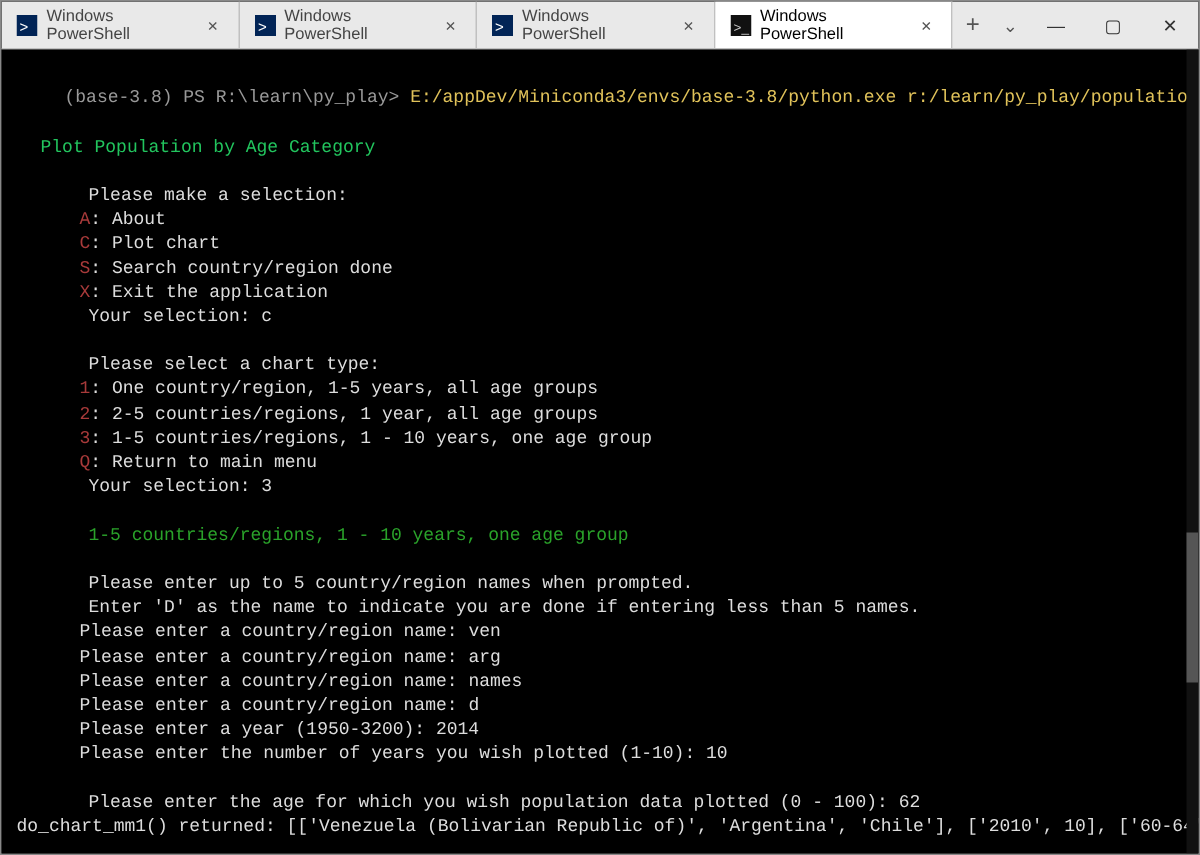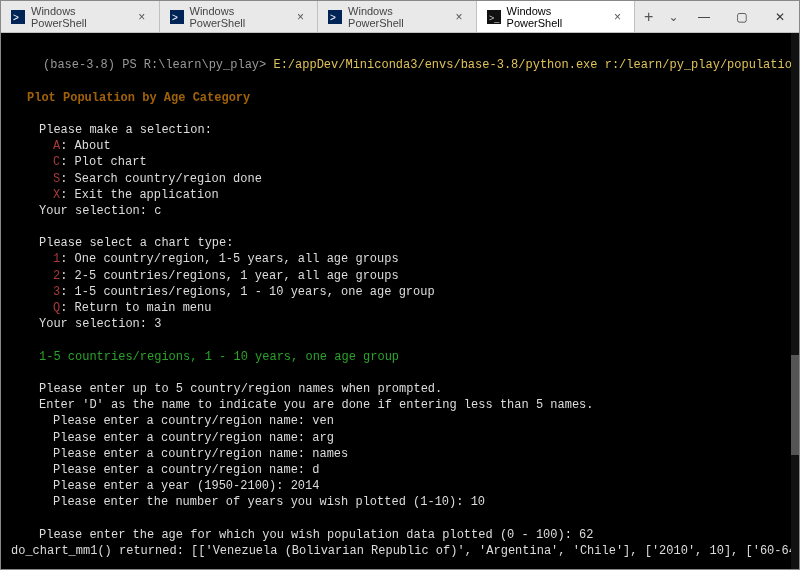--- a/index.html
+++ b/index.html
@@ -78,25 +78,25 @@
     width: 8px;
     background: #111;
   }
   .scrollthumb {
     position:absolute; right:0; width:8px;
     top: 60%; height: 100px;
     background: #555;
   }
   .prompt { color: #999; margin-left: 32px; }
   .cmd   { color: #e0c25a; }
-  .title { color: #a16207; font-weight: bold; padding-left: 16px; }
+  .title { color: #22c55e; font-weight: normal; padding-left: 16px; }
   .key   { color: #a83a3a; }
   .hl    { color: #2aa32a; }
   .ind0  { margin-left: 0; }
-  .ind1  { margin-left: 28px; }
+  .ind1  { margin-left: 48px; }
   .ind2  { margin-left: 42px; }
 </style>
 </head>
 <body>
 
 <div class="titlebar">
   <div class="tabs">
     <div class="tab">
       <span class="tab-icon">
           <svg width="14" height="14">
@@ -167,21 +167,21 @@
 <span class="ind1"><span>Your selection: </span><span>3</span></span>
 
 <span class="ind1 hl">1-5 countries/regions, 1 - 10 years, one age group</span>
 
 <span class="ind1">Please enter up to 5 country/region names when prompted.</span>
 <span class="ind1">Enter 'D' as the name to indicate you are done if entering less than 5 names.</span>
 <span class="ind2"><span>Please enter a country/region name: </span><span>ven</span></span>
 <span class="ind2"><span>Please enter a country/region name: </span><span>arg</span></span>
 <span class="ind2"><span>Please enter a country/region name: </span><span>names</span></span>
 <span class="ind2"><span>Please enter a country/region name: </span><span>d</span></span>
-<span class="ind2"><span>Please enter a year (1950-2100): </span><span>2014</span></span>
+<span class="ind2"><span>Please enter a year (1950-3200): </span><span>2014</span></span>
 <span class="ind2"><span>Please enter the number of years you wish plotted (1-10): </span><span>10</span></span>
 
 <span class="ind1"><span>Please enter the age for which you wish population data plotted (0 - 100): </span><span>62</span></span>
 <span class="ind0">do_chart_mm1() returned: [['Venezuela (Bolivarian Republic of)', 'Argentina', 'Chile'], ['2010', 10], ['60-64']]</span>
 
 
 
 
 
 

